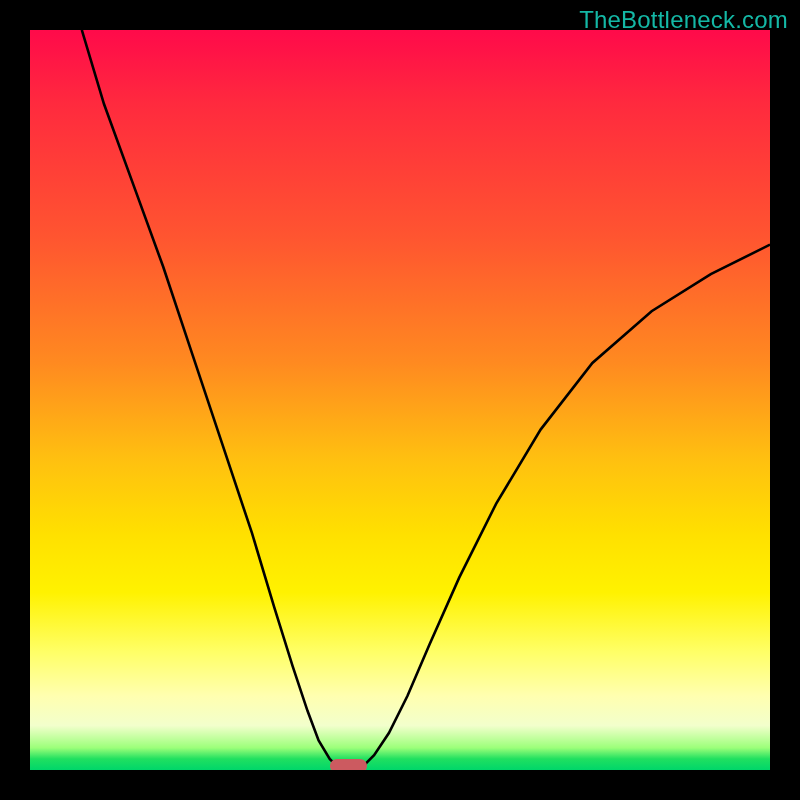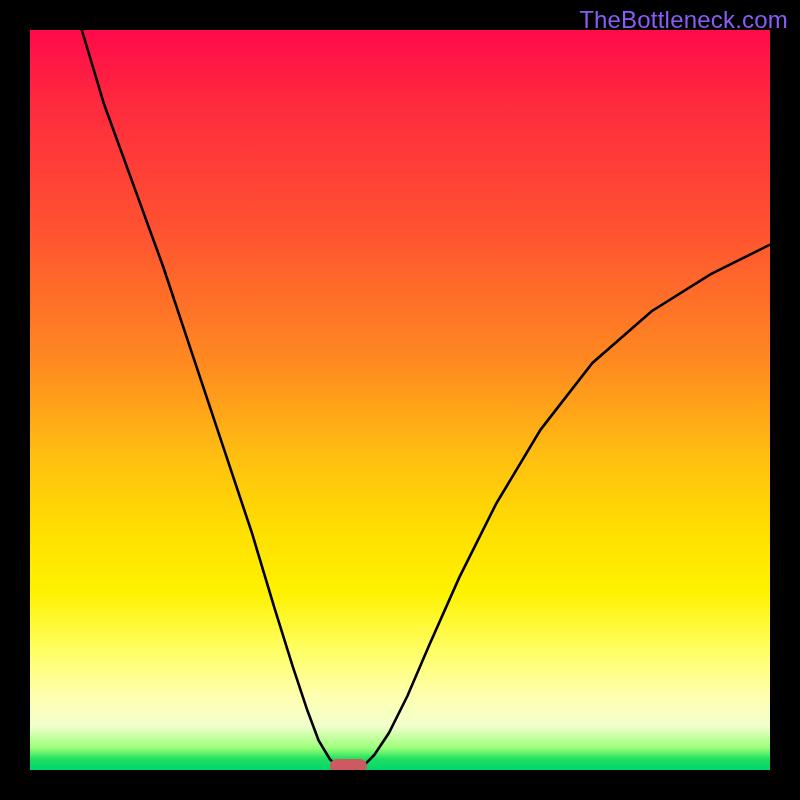--- a/index.html
+++ b/index.html
@@ -14,21 +14,21 @@
   .frame {
     position: relative;
     width: 800px;
     height: 800px;
     background: #000;
   }
   .watermark {
     position: absolute;
     top: 6px;
     right: 12px;
-    color: #8b5cf6;
+    color: #14b8a6;
     font-size: 24px;
     font-weight: 500;
     letter-spacing: 0.2px;
     user-select: none;
   }
   .plot-area {
     position: absolute;
     left: 30px;
     top: 30px;
     width: 740px;

